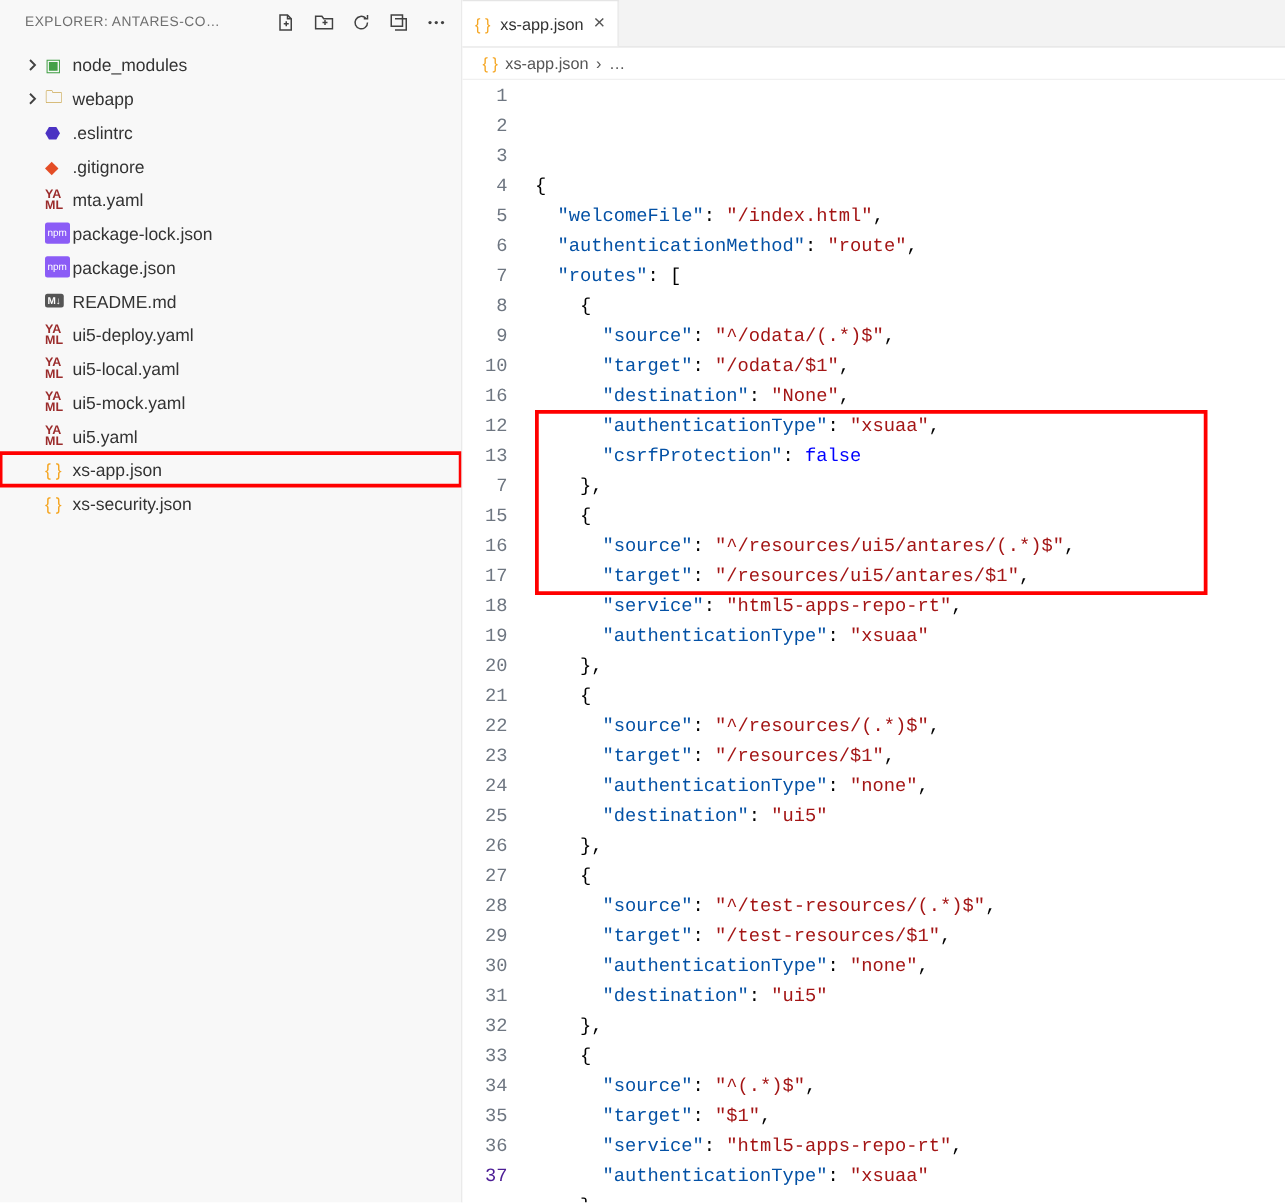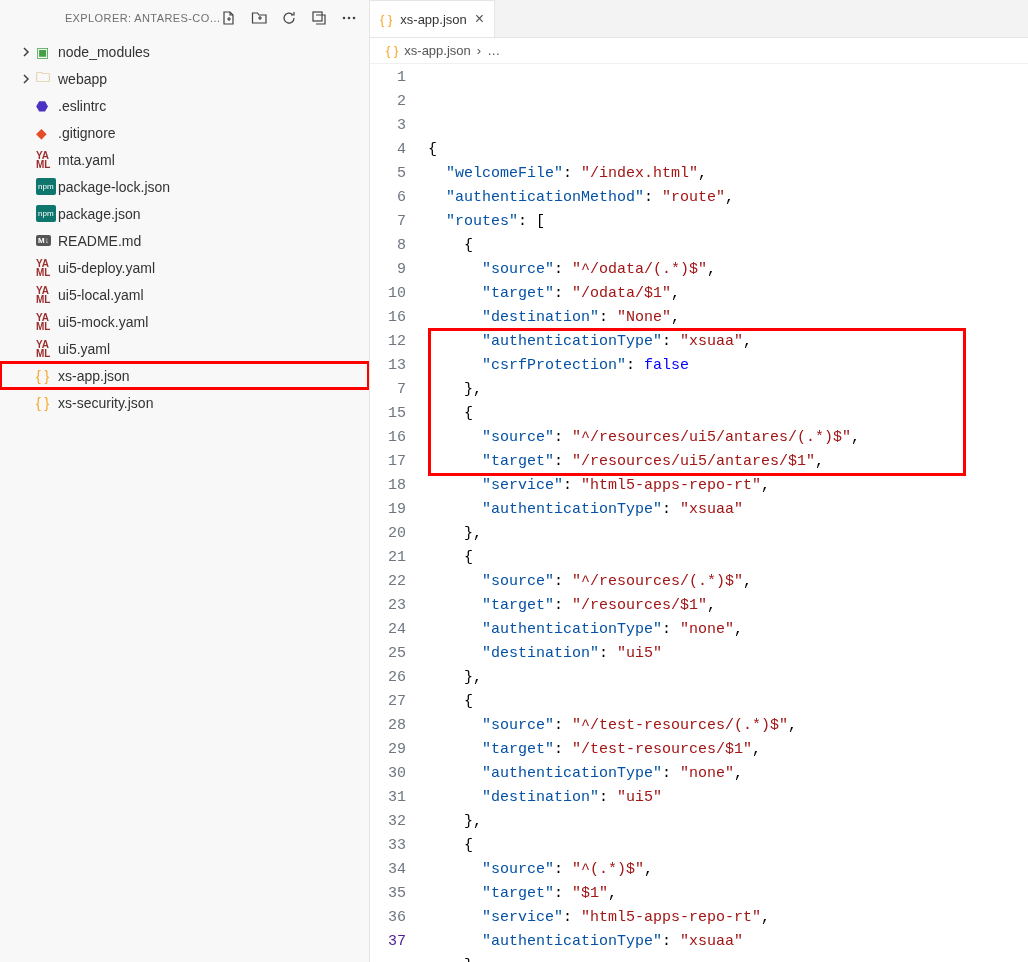--- a/index.html
+++ b/index.html
@@ -16,21 +16,21 @@
   .sidebar {
     width: 370px;
     border-right: 1px solid #e5e5e5;
     display: flex;
     flex-direction: column;
     background: #f8f8f8;
   }
   .explorer-header {
     display: flex;
     align-items: center;
-    justify-content: flex-end;
+    justify-content: space-between;
     padding: 6px 12px 6px 20px;
     height: 36px;
   }
   .explorer-title {
     font-size: 11px;
     font-weight: 400;
     color: #6f6f6f;
     letter-spacing: 0.4px;
     text-transform: uppercase;
   }
@@ -77,21 +77,21 @@
     display: flex;
     align-items: center;
     font-size: 14px;
   }
   .tree-label { white-space: nowrap; }
   .i-folder { color: #b8860b; }
   .i-json { color: #f5a623; }
   .i-eslint { color: #4b32c3; }
   .i-git { color: #e44d26; }
   .i-yaml { color: #9b2c2c; font-size: 10px; font-weight: bold; }
-  .i-npm { color: #cb3837; background:#0f766e; color:#fff; font-size:8px; padding:4px 2px; border-radius:2px; }
+  .i-npm { color: #cb3837; background:#8b5cf6; color:#fff; font-size:8px; padding:4px 2px; border-radius:2px; }
   .i-md { color:#555; background:#555; color:#fff; font-size:8px; padding:1px 2px; border-radius:2px; font-weight:bold;}
   .i-ts { color: #3178c6; font-weight:bold; font-size:11px; }
   .i-green { color: #43a047; }
 
   .editor-pane {
     flex: 1;
     display: flex;
     flex-direction: column;
     background: #ffffff;
   }

